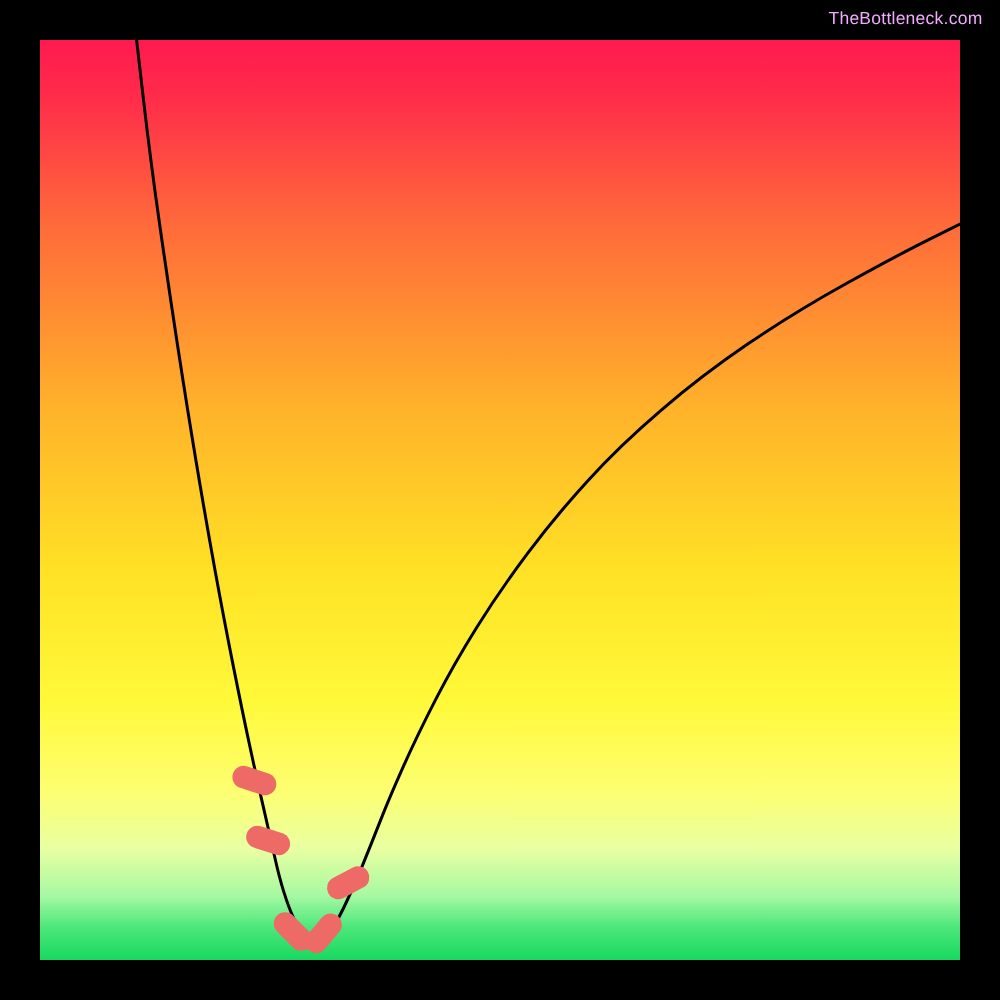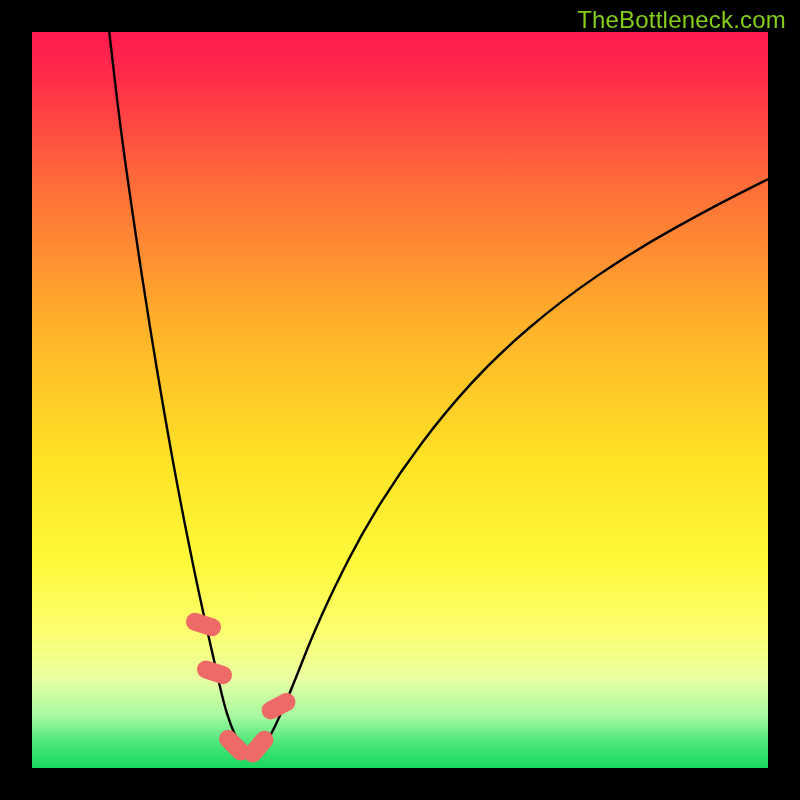--- a/index.html
+++ b/index.html
@@ -23,22 +23,22 @@
     position: absolute;
     left: 0;
     top: 0;
     width: 736px;
     height: 736px;
   }
   .watermark {
     position: absolute;
     top: 6px;
     right: 14px;
-    color: #84cc16;
-    font-size: 24px;
+    color: #f0abfc;
+    font-size: 14px;
     font-weight: 500;
     letter-spacing: 0.2px;
     white-space: nowrap;
   }
 </style>
 </head>
 <body>
 
 <div class="frame">
   <svg class="plot-area" viewBox="0 0 736 736" preserveAspectRatio="none">

